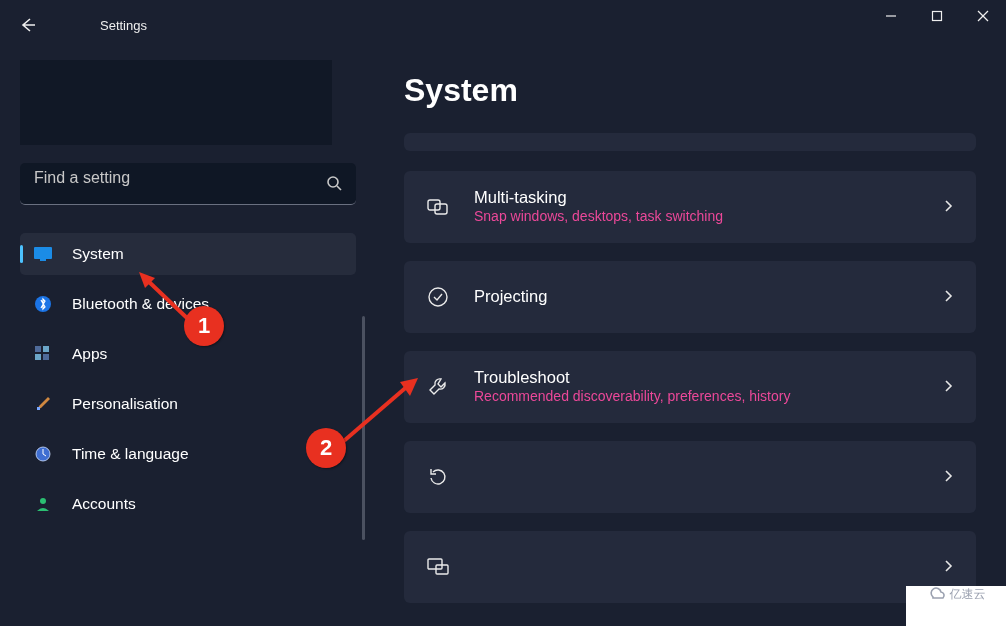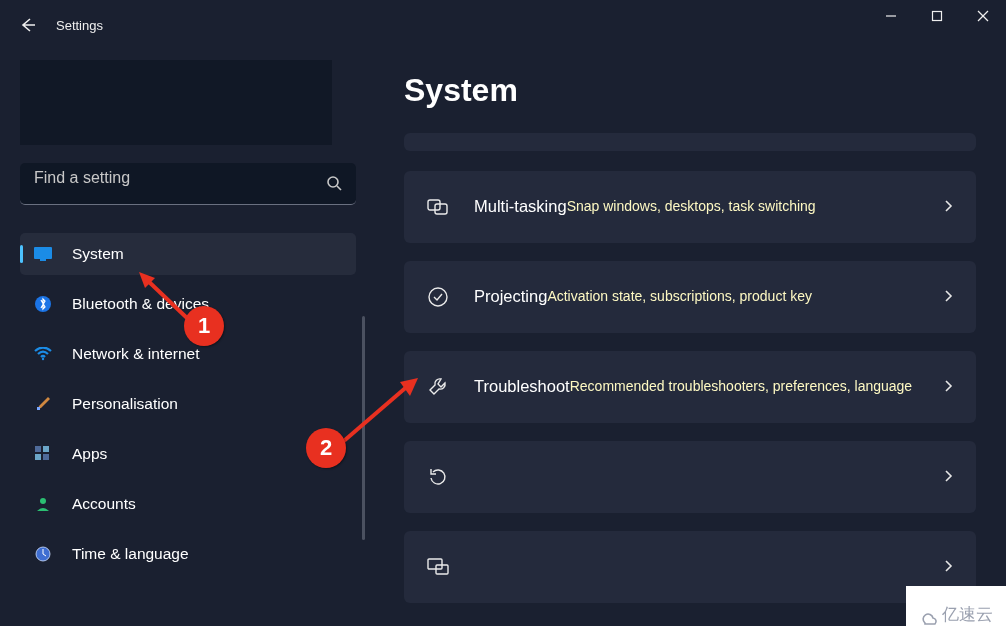--- a/index.html
+++ b/index.html
@@ -2,21 +2,21 @@
 <html><head>
 <meta charset="utf-8">
 <style>
   * { margin: 0; padding: 0; box-sizing: border-box; font-family: "Segoe UI", Arial, sans-serif; }
   body {
     width: 1006px; height: 626px; overflow: hidden;
     background: #1a2030; color: #fff; position: relative;
   }
 
   
-  .titlebar { display: flex; align-items: center; height: 50px; }
+  .titlebar { display: flex; align-items: center; height: 50px; gap: 44px; }
   .back-btn { width: 56px; height: 50px; display: flex; align-items: center; justify-content: center; }
   .back-btn svg { width: 16px; height: 16px; fill: none; stroke: #eee; stroke-width: 1.6; }
   .titlebar-title { font-size: 13px; color: #eee; }
   .win-btns { margin-left: auto; display: flex; }
   .win-btn { width: 46px; height: 30px; display: flex; align-items: center; justify-content: center; margin-top:-18px; }
   .win-btn svg { stroke: #eee; fill: none; stroke-width: 1.2; }
 
   
   .sidebar { position: absolute; left: 0; top: 60px; width: 360px; }
   .profile-block { width: 312px; height: 85px; margin: 0 0 18px 20px; background: #111826; }
@@ -51,43 +51,43 @@
   .main { position: absolute; left: 404px; top: 72px; right: 30px; }
   .page-title { font-size: 32px; font-weight: 700; margin-bottom: 24px; }
   .row-stub { height: 18px; background: #242a3c; border-radius: 6px; margin-bottom: 20px; }
   .row {
     display: flex; align-items: center; height: 72px;
     background: #242a3c; border-radius: 6px; margin-bottom: 18px;
     padding: 0 22px;
   }
   .row-ico { width: 24px; height: 24px; margin-right: 24px; display:flex; align-items:center; justify-content:center; }
   .row-ico svg { stroke: #eaeaea; fill: none; stroke-width: 1.4; }
-  .row-txt { display: flex; flex-direction: row; justify-content: center; }
+  .row-txt { display: flex; flex-direction: column; justify-content: center; }
   .row-title { font-size: 16.5px; font-weight: 400; color: #fff; line-height: 1.2;}
-  .row-desc  { font-size: 14px; color: #fef9c3; line-height: 1.35;}
+  .row-desc  { font-size: 14px; color: #ec4899; line-height: 1.35;}
   .row-arrow { margin-left: auto; }
   .row-arrow svg { stroke: #e6e6e6; fill: none; stroke-width: 1.6; width: 12px; height: 12px; }
 
   
   .anno-circle {
     position: absolute; width: 40px; height: 40px; border-radius: 50%;
     background: #e83020; color: #fff; font-size: 22px; font-weight: 600;
     display: flex; align-items: center; justify-content: center;
     box-shadow: 1px 1px 2px rgba(0,0,0,.4);
     z-index: 20;
   }
   .anno-arrow { position: absolute; z-index: 15; pointer-events: none; }
   .anno-arrow line { stroke: #e83020; stroke-width: 4; }
   .anno-arrow polygon { fill: #e83020; }
 
   
   .watermark {
     position: absolute; right:0; bottom:0; width: 100px; height: 40px;
-    background: #fff; display:flex; align-items:flex-end; justify-content:center;
-    color:#9aa0af; font-size:17px; font-weight:500;
+    background: #fff; display:flex; align-items:flex-start; justify-content:center;
+    color:#9aa0af; font-size:12px; font-weight:500;
   }
   .watermark svg { stroke:#9aa0af; fill:none; stroke-width:1.6; margin-right:3px; }
 </style>
 </head>
 <body>
 
 <div class="titlebar">
   <div class="back-btn">
     <svg viewBox="0 0 16 16">
         <path d="M10 2 L3 8 L10 14 M3 8 H15"></path>
@@ -143,76 +143,65 @@
     <div class="nav-item">
       <span class="nav-ico">
         <svg width="16" height="16" viewBox="0 0 16 16">
             <circle cx="8" cy="8" r="8" fill="#1b74e6"></circle>
             <path d="M6 4 L10 11 L8 13 V3 L10 5 L6 12" stroke="#fff" stroke-width="1.2" fill="none"></path>
           </svg>
       </span>
       <span class="nav-label">Bluetooth &amp; devices</span>
     </div>
 
-    <div class="nav-item">
-      <span class="nav-ico">
-        <svg width="18" height="14" viewBox="0 0 18 14">
-            <path d="M1 4 Q9 -3 17 4" stroke="#1b8ce6" stroke-width="2.2" fill="none"></path>
-            <path d="M4 7 Q9 2 14 7" stroke="#1b8ce6" stroke-width="2.2" fill="none"></path>
-            <path d="M7 10 Q9 8 11 10" stroke="#1b8ce6" stroke-width="2.2" fill="none"></path>
-            <circle cx="9" cy="12" r="1.2" fill="#1b8ce6"></circle>
-          </svg>
-      </span>
-      <span class="nav-label">Network &amp; internet</span>
-    </div>
-
-    <div class="nav-item">
-      <span class="nav-ico">
-        <svg width="16" height="16" viewBox="0 0 16 16">
-            <path d="M13 1 L15 3 L6 12 L3 13 L4 10 Z" fill="#d08840"></path>
-            <rect x="2" y="11" width="3" height="3" fill="#7aa7ff"></rect>
-          </svg>
-      </span>
-      <span class="nav-label">Personalisation</span>
-    </div>
 
     <div class="nav-item">
       <span class="nav-ico">
         <svg width="16" height="16" viewBox="0 0 16 16">
             <rect x="0" y="0" width="6" height="6" fill="#4f6b9a"></rect>
             <rect x="8" y="0" width="6" height="6" fill="#6ba6c8"></rect>
             <rect x="0" y="8" width="6" height="6" fill="#6ba6c8"></rect>
             <rect x="8" y="8" width="6" height="6" fill="#4f6b9a"></rect>
           </svg>
       </span>
       <span class="nav-label">Apps</span>
     </div>
 
     <div class="nav-item">
       <span class="nav-ico">
         <svg width="16" height="16" viewBox="0 0 16 16">
-            <circle cx="8" cy="5" r="3" fill="#2bbf72"></circle>
-            <path d="M2 15 Q8 9 14 15 Z" fill="#2bbf72"></path>
-          </svg>
-      </span>
-      <span class="nav-label">Accounts</span>
+            <path d="M13 1 L15 3 L6 12 L3 13 L4 10 Z" fill="#d08840"></path>
+            <rect x="2" y="11" width="3" height="3" fill="#7aa7ff"></rect>
+          </svg>
+      </span>
+      <span class="nav-label">Personalisation</span>
     </div>
 
     <div class="nav-item">
       <span class="nav-ico">
         <svg width="16" height="16" viewBox="0 0 16 16">
             <circle cx="8" cy="8" r="7" fill="#3f6ed1"></circle>
             <circle cx="8" cy="8" r="7" fill="none" stroke="#cfe0ff" stroke-width="0.8"></circle>
             <line x1="8" y1="8" x2="8" y2="3" stroke="#fff" stroke-width="1"></line>
             <line x1="8" y1="8" x2="11" y2="10" stroke="#fff" stroke-width="1"></line>
           </svg>
       </span>
       <span class="nav-label">Time &amp; language</span>
     </div>
 
+    <div class="nav-item">
+      <span class="nav-ico">
+        <svg width="16" height="16" viewBox="0 0 16 16">
+            <circle cx="8" cy="5" r="3" fill="#2bbf72"></circle>
+            <path d="M2 15 Q8 9 14 15 Z" fill="#2bbf72"></path>
+          </svg>
+      </span>
+      <span class="nav-label">Accounts</span>
+    </div>
+
   </div>
   <div class="nav-scroll"></div>
 </div>
 
 <div class="main">
 
   <div class="page-title">System</div>
 
   <div class="row-stub"></div>
 
@@ -234,36 +223,35 @@
 
   <div class="row">
     <span class="row-ico">
       <svg width="22" height="22" viewBox="0 0 22 22">
           <circle cx="11" cy="11" r="9"></circle>
           <path d="M7 11 L10 14 L15 8"></path>
         </svg>
     </span>
     <span class="row-txt">
       <span class="row-title">Projecting</span>
-      <span class="row-desc">Activation state, subscriptions, product key</span>
     </span>
     <span class="row-arrow"><svg viewBox="0 0 12 12">
           <path d="M4 1 L9 6 L4 11"></path>
         </svg></span>
   </div>
 
   <div class="row">
     <span class="row-ico">
       <svg width="22" height="22" viewBox="0 0 22 22">
           <path d="M14 3 a5 5 0 0 0 -6 6 L3 14 l4 4 5 -5 a5 5 0 0 0 6 -6 l-4 4 -3 -3 z"></path>
         </svg>
     </span>
     <span class="row-txt">
       <span class="row-title">Troubleshoot</span>
-      <span class="row-desc">Recommended troubleshooters, preferences, language</span>
+      <span class="row-desc">Recommended discoverability, preferences, history</span>
     </span>
     <span class="row-arrow"><svg viewBox="0 0 12 12">
           <path d="M4 1 L9 6 L4 11"></path>
         </svg></span>
   </div>
 
   <div class="row">
     <span class="row-ico">
       <svg width="22" height="22" viewBox="0 0 22 22">
           <path d="M4 12 a7 7 0 1 0 2 -6"></path>

